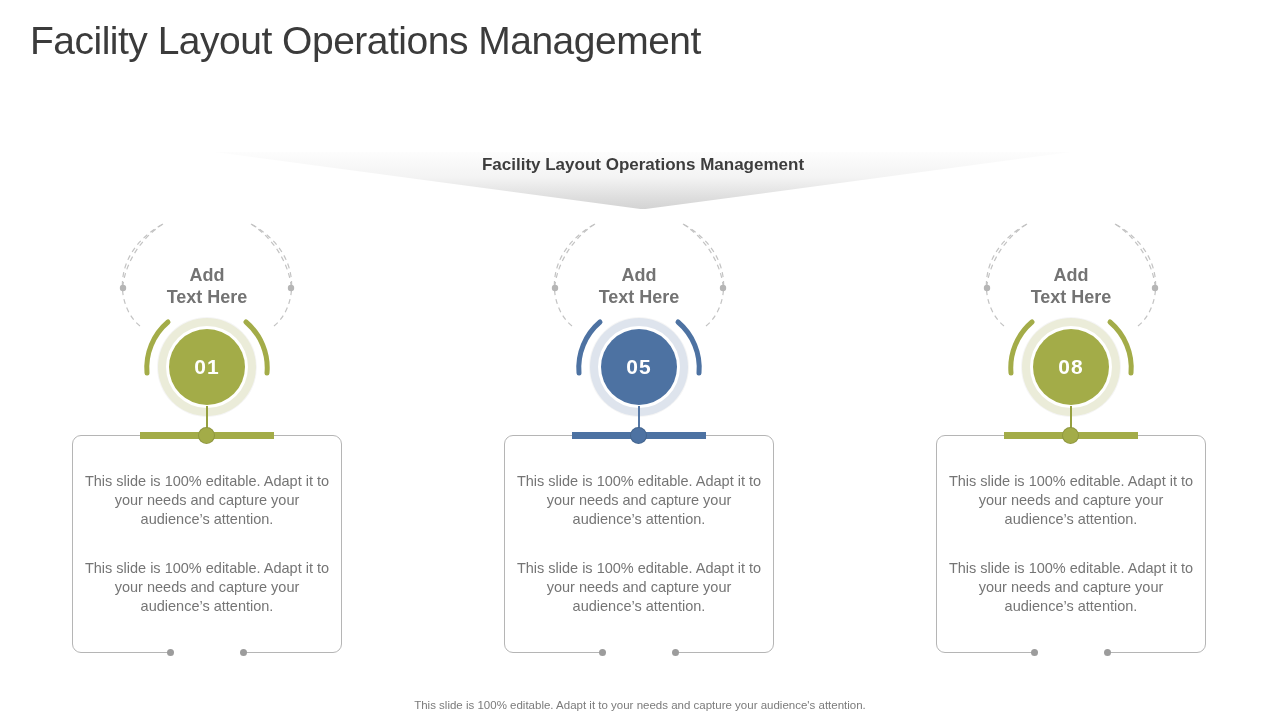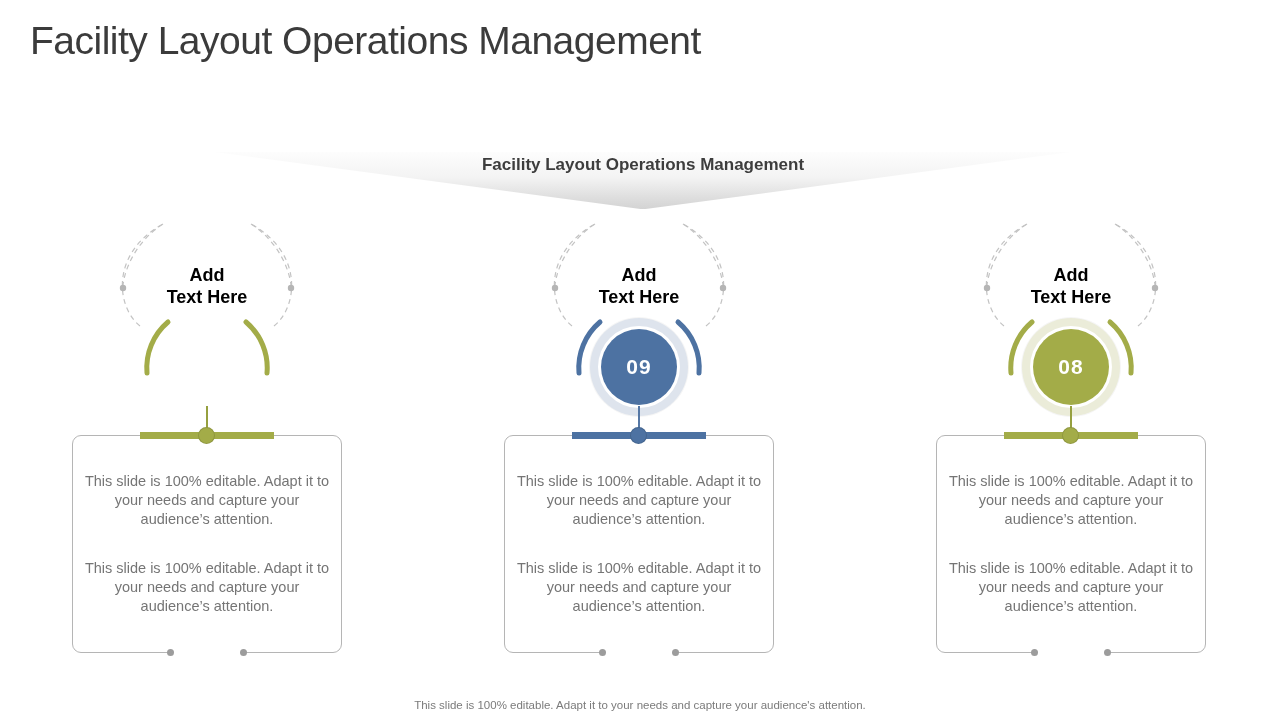--- a/index.html
+++ b/index.html
@@ -31,21 +31,21 @@
   .theme-olive { --accent:#a3ac48; --halo:#ebecd9; --line:#96a03f; }
   .theme-blue  { --accent:#4d72a2; --halo:#dee4ed; --line:#5577a5; }
 
   .deco-svg { position:absolute; left:35px; top:0; width:200px; height:200px; }
   .dashed-arc { fill:none; stroke:#c3c3c3; stroke-width:1.2; stroke-dasharray:5,4; }
   .arc-dot { fill:#b5b5b5; }
   .solid-arc { fill:none; stroke:var(--accent); stroke-width:5; stroke-linecap:round; }
 
   .add-text {
     position:absolute; left:0; top:52px; width:100%;
-    text-align:center; font-size:18px; font-weight:bold; color:#000000; line-height:22px;
+    text-align:center; font-size:18px; font-weight:bold; color:#737373; line-height:22px;
   }
 
   .number-circle {
     position:absolute; left:97px; top:117px; width:76px; height:76px;
     border-radius:50%; background:var(--accent);
     box-shadow:0 0 0 3px #ffffff, 0 0 0 11px var(--halo), 0 0 0 12px rgba(0,0,0,0.04);
     display:flex; align-items:center; justify-content:center;
   }
   .number-circle span { color:#ffffff; font-size:21px; font-weight:bold; letter-spacing:1px; }
 
@@ -98,20 +98,23 @@
       <path class="dashed-arc" d="M 167,114 C 190,96 198,42 144,12"></path>
       <path class="dashed-arc" d="M 144,12 C 166,26 181,50 184,73"></path>
       <circle class="arc-dot" cx="184" cy="76" r="3.2"></circle>
       <path class="solid-arc" d="M 40,161 A 60,60 0 0 1 61,110"></path>
       <path class="solid-arc" d="M 160,161 A 60,60 0 0 0 139,110"></path>
     </svg>
     <div class="add-text">
       <span>Add</span><br>
       <span>Text Here</span>
     </div>
+    <div class="number-circle">
+      <span>01</span>
+    </div>
     <div class="v-line"></div>
     <div class="text-box">
       <p>This slide is 100% editable. Adapt it to your needs and capture your audience’s attention.</p>
       <p>This slide is 100% editable. Adapt it to your needs and capture your audience’s attention.</p>
     </div>
     <div class="h-bar"></div>
     <div class="bar-dot"></div>
     <div class="box-gap"></div>
     <div class="box-dot left"></div>
     <div class="box-dot right"></div>
@@ -126,21 +129,21 @@
       <path class="dashed-arc" d="M 144,12 C 166,26 181,50 184,73"></path>
       <circle class="arc-dot" cx="184" cy="76" r="3.2"></circle>
       <path class="solid-arc" d="M 40,161 A 60,60 0 0 1 61,110"></path>
       <path class="solid-arc" d="M 160,161 A 60,60 0 0 0 139,110"></path>
     </svg>
     <div class="add-text">
       <span>Add</span><br>
       <span>Text Here</span>
     </div>
     <div class="number-circle">
-      <span>09</span>
+      <span>05</span>
     </div>
     <div class="v-line"></div>
     <div class="text-box">
       <p>This slide is 100% editable. Adapt it to your needs and capture your audience’s attention.</p>
       <p>This slide is 100% editable. Adapt it to your needs and capture your audience’s attention.</p>
     </div>
     <div class="h-bar"></div>
     <div class="bar-dot"></div>
     <div class="box-gap"></div>
     <div class="box-dot left"></div>

